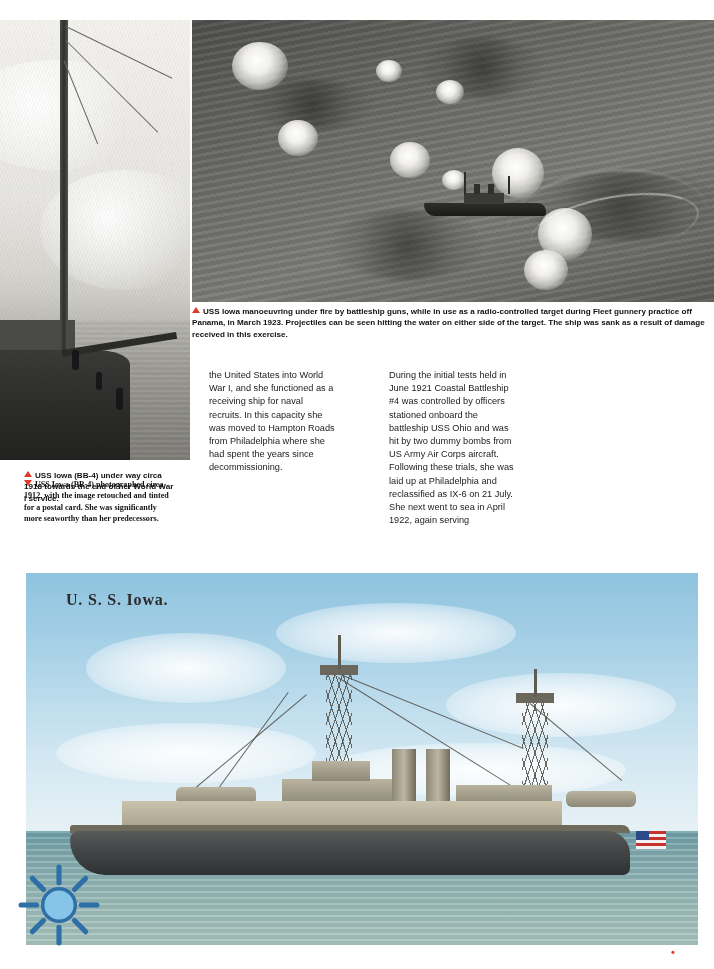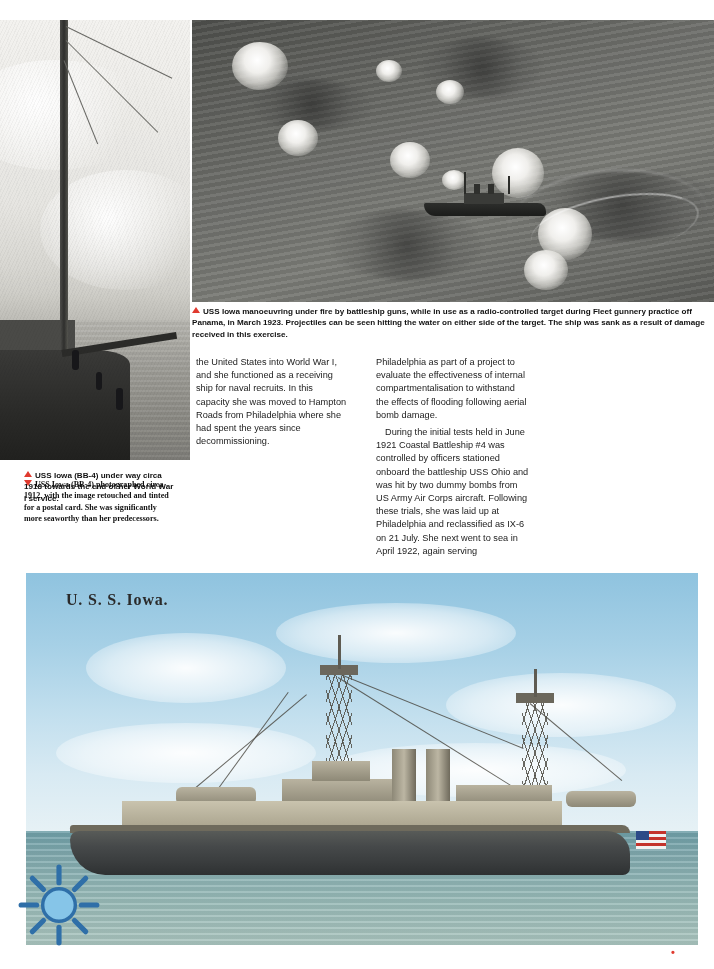--- a/index.html
+++ b/index.html
@@ -180,21 +180,21 @@
     gap: 19px;
   }
   .col {
     width: 161px;
     font-family: "Liberation Sans", sans-serif;
     font-size: 9.2px;
     line-height: 13.2px;
     color: #1b1b1b;
     text-align: left;
   }
-  .col p { margin: 4px; }
+  .col p { margin: 17px; }
   .col p + p { text-indent: 9px; }
 
   
   .photo-bottom {
     position:absolute;
     left:26px; top:573px;
     width:672px; height:372px;
     overflow:hidden;
     background:#cfe3ef;
   }
@@ -360,21 +360,20 @@
 </div>
 <div class="caption cap-left-2">
   <span class="tri down"></span><span>USS Iowa (BB-4) photographed circa 1912, with the image retouched and tinted for a postal card. She was significantly more seaworthy than her predecessors.</span>
 </div>
 
 <div class="cols">
   <div class="col">
     <p>the United States into World War I, and she functioned as a receiving ship for naval recruits. In this capacity she was moved to Hampton Roads from Philadelphia where she had spent the years since decommissioning.</p>
   </div>
   <div class="col">
-    <p>Philadelphia as part of a project to evaluate the effectiveness of internal compartmentalisation to withstand the effects of flooding following aerial bomb damage.</p>
     <p>During the initial tests held in June 1921 Coastal Battleship #4 was controlled by officers stationed onboard the battleship USS Ohio and was hit by two dummy bombs from US Army Air Corps aircraft. Following these trials, she was laid up at Philadelphia and reclassified as IX-6 on 21 July. She next went to sea in April 1922, again serving</p>
   </div>
   <div class="col">
   </div>
 </div>
 
 <div class="photo-bottom">
   <div class="pb-sky"></div>
   <div class="pb-cloud" style="left:60px;  top:60px;  width:200px; height:70px;"></div>
   <div class="pb-cloud" style="left:250px; top:30px;  width:240px; height:60px;"></div>

